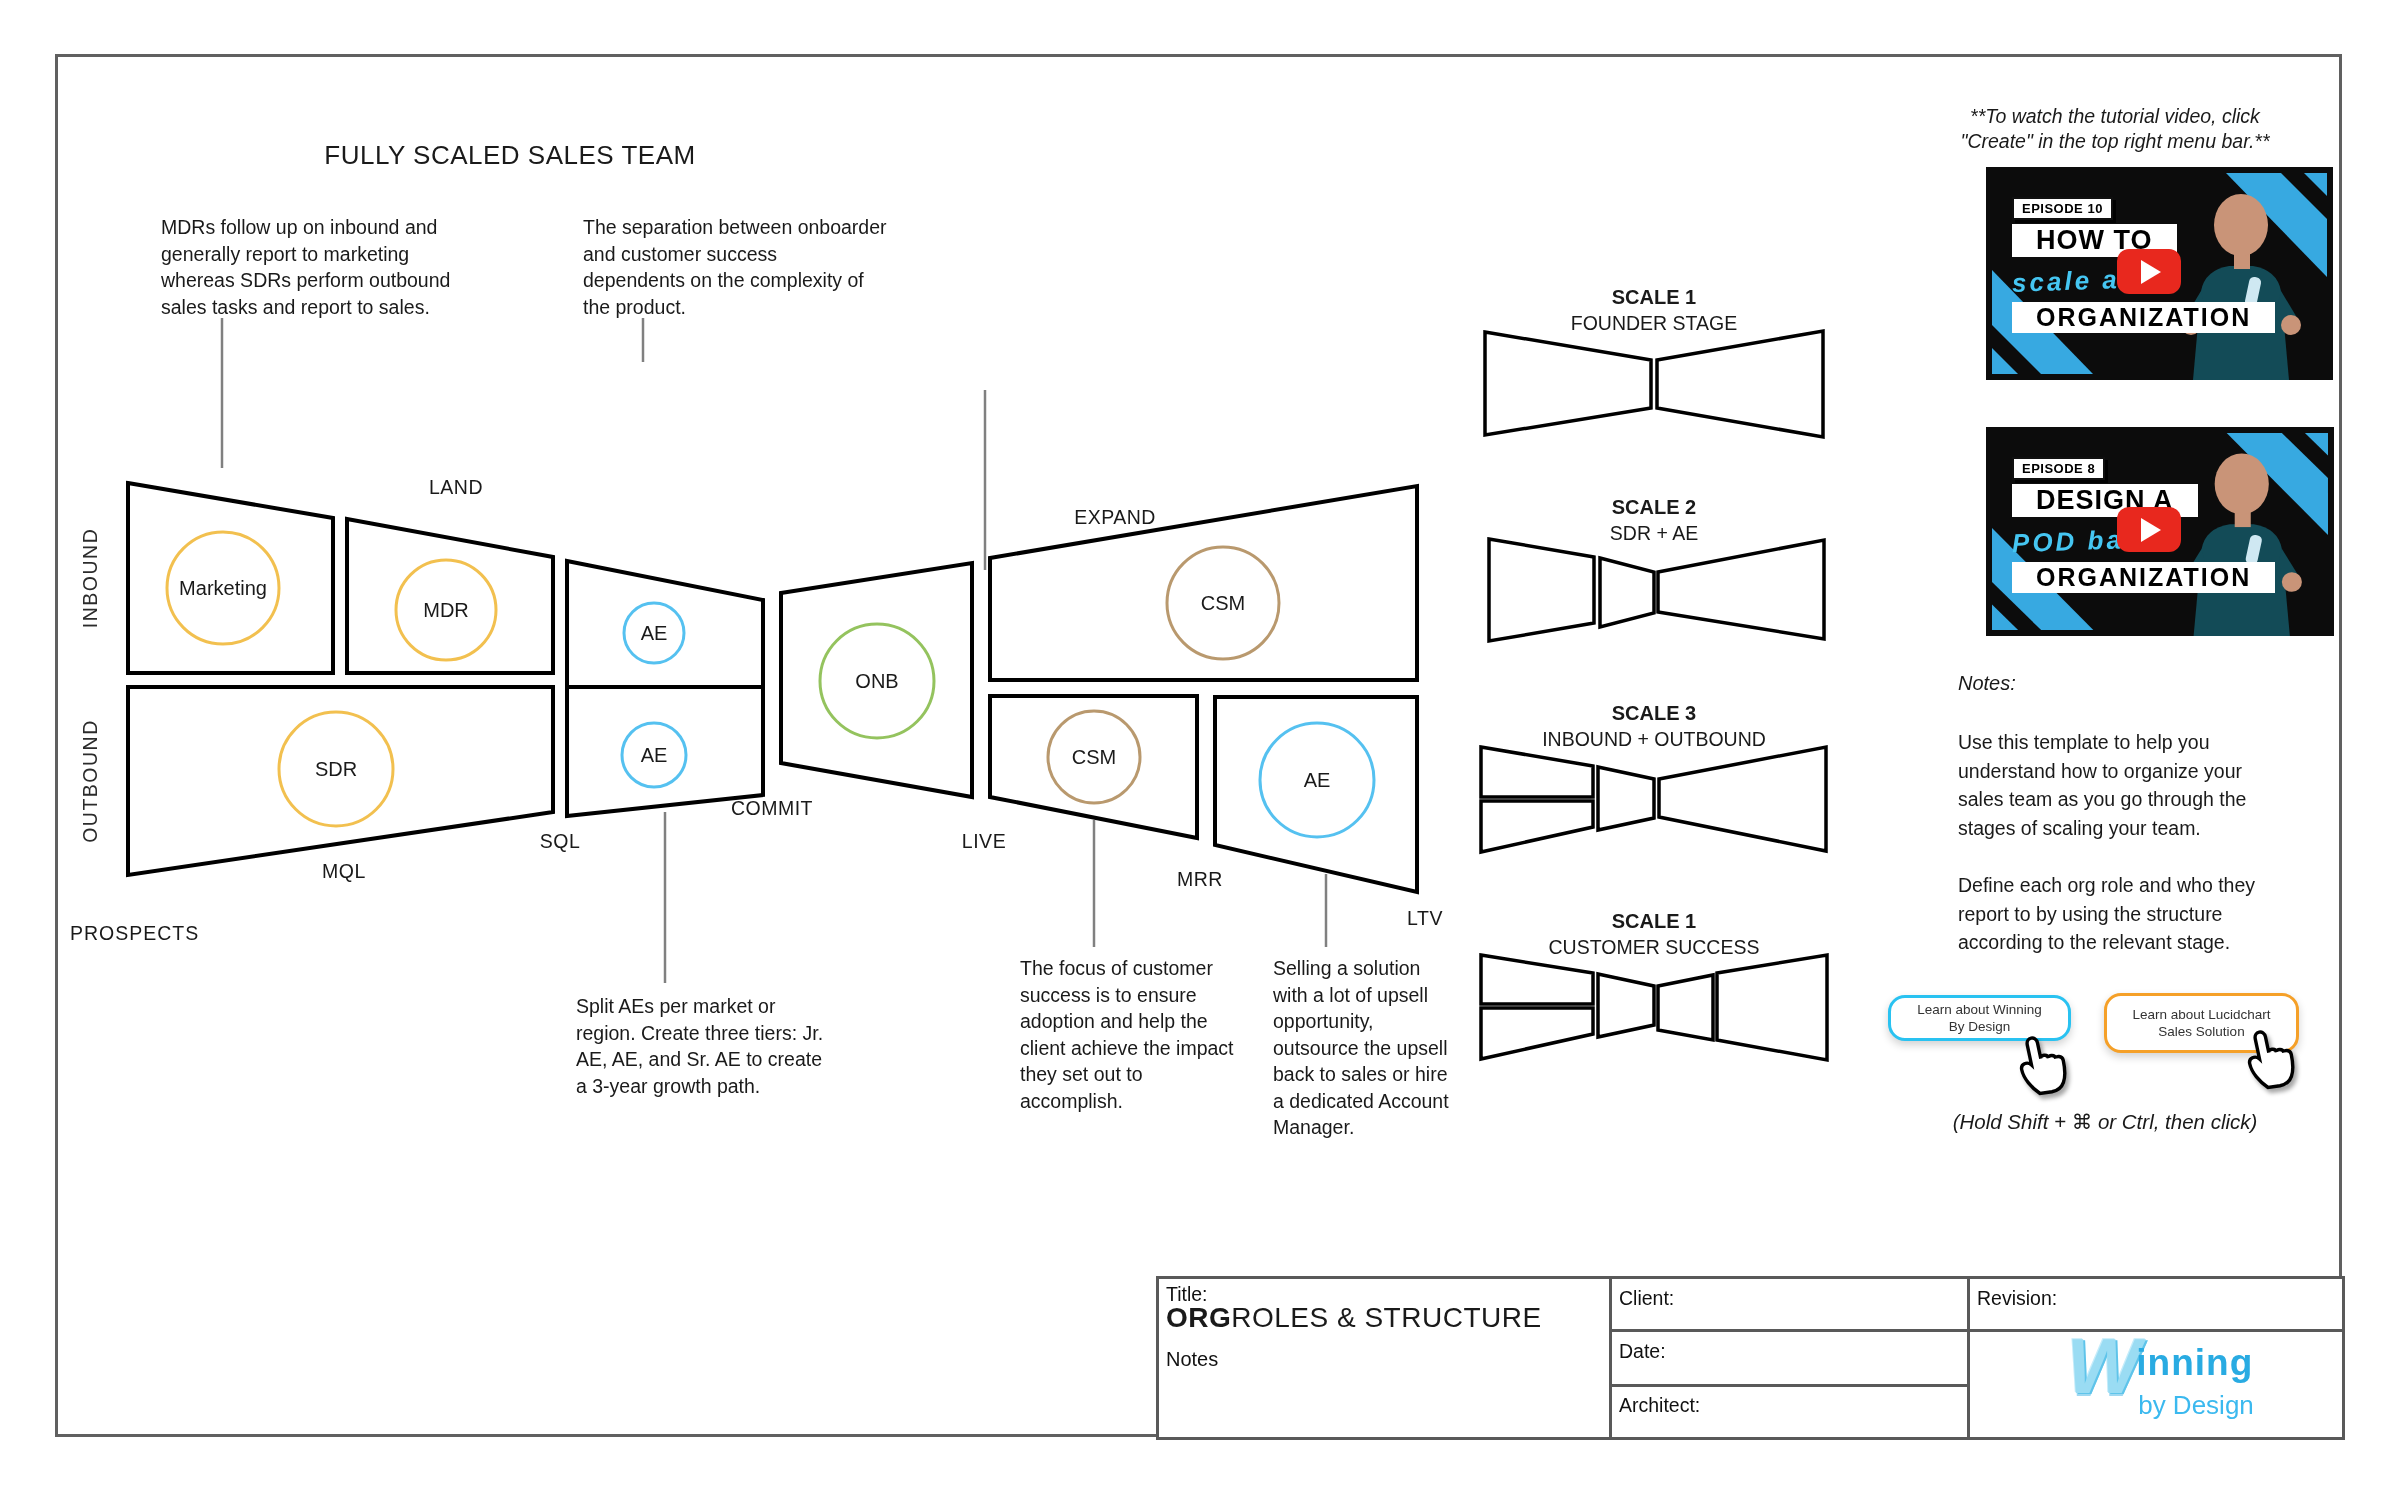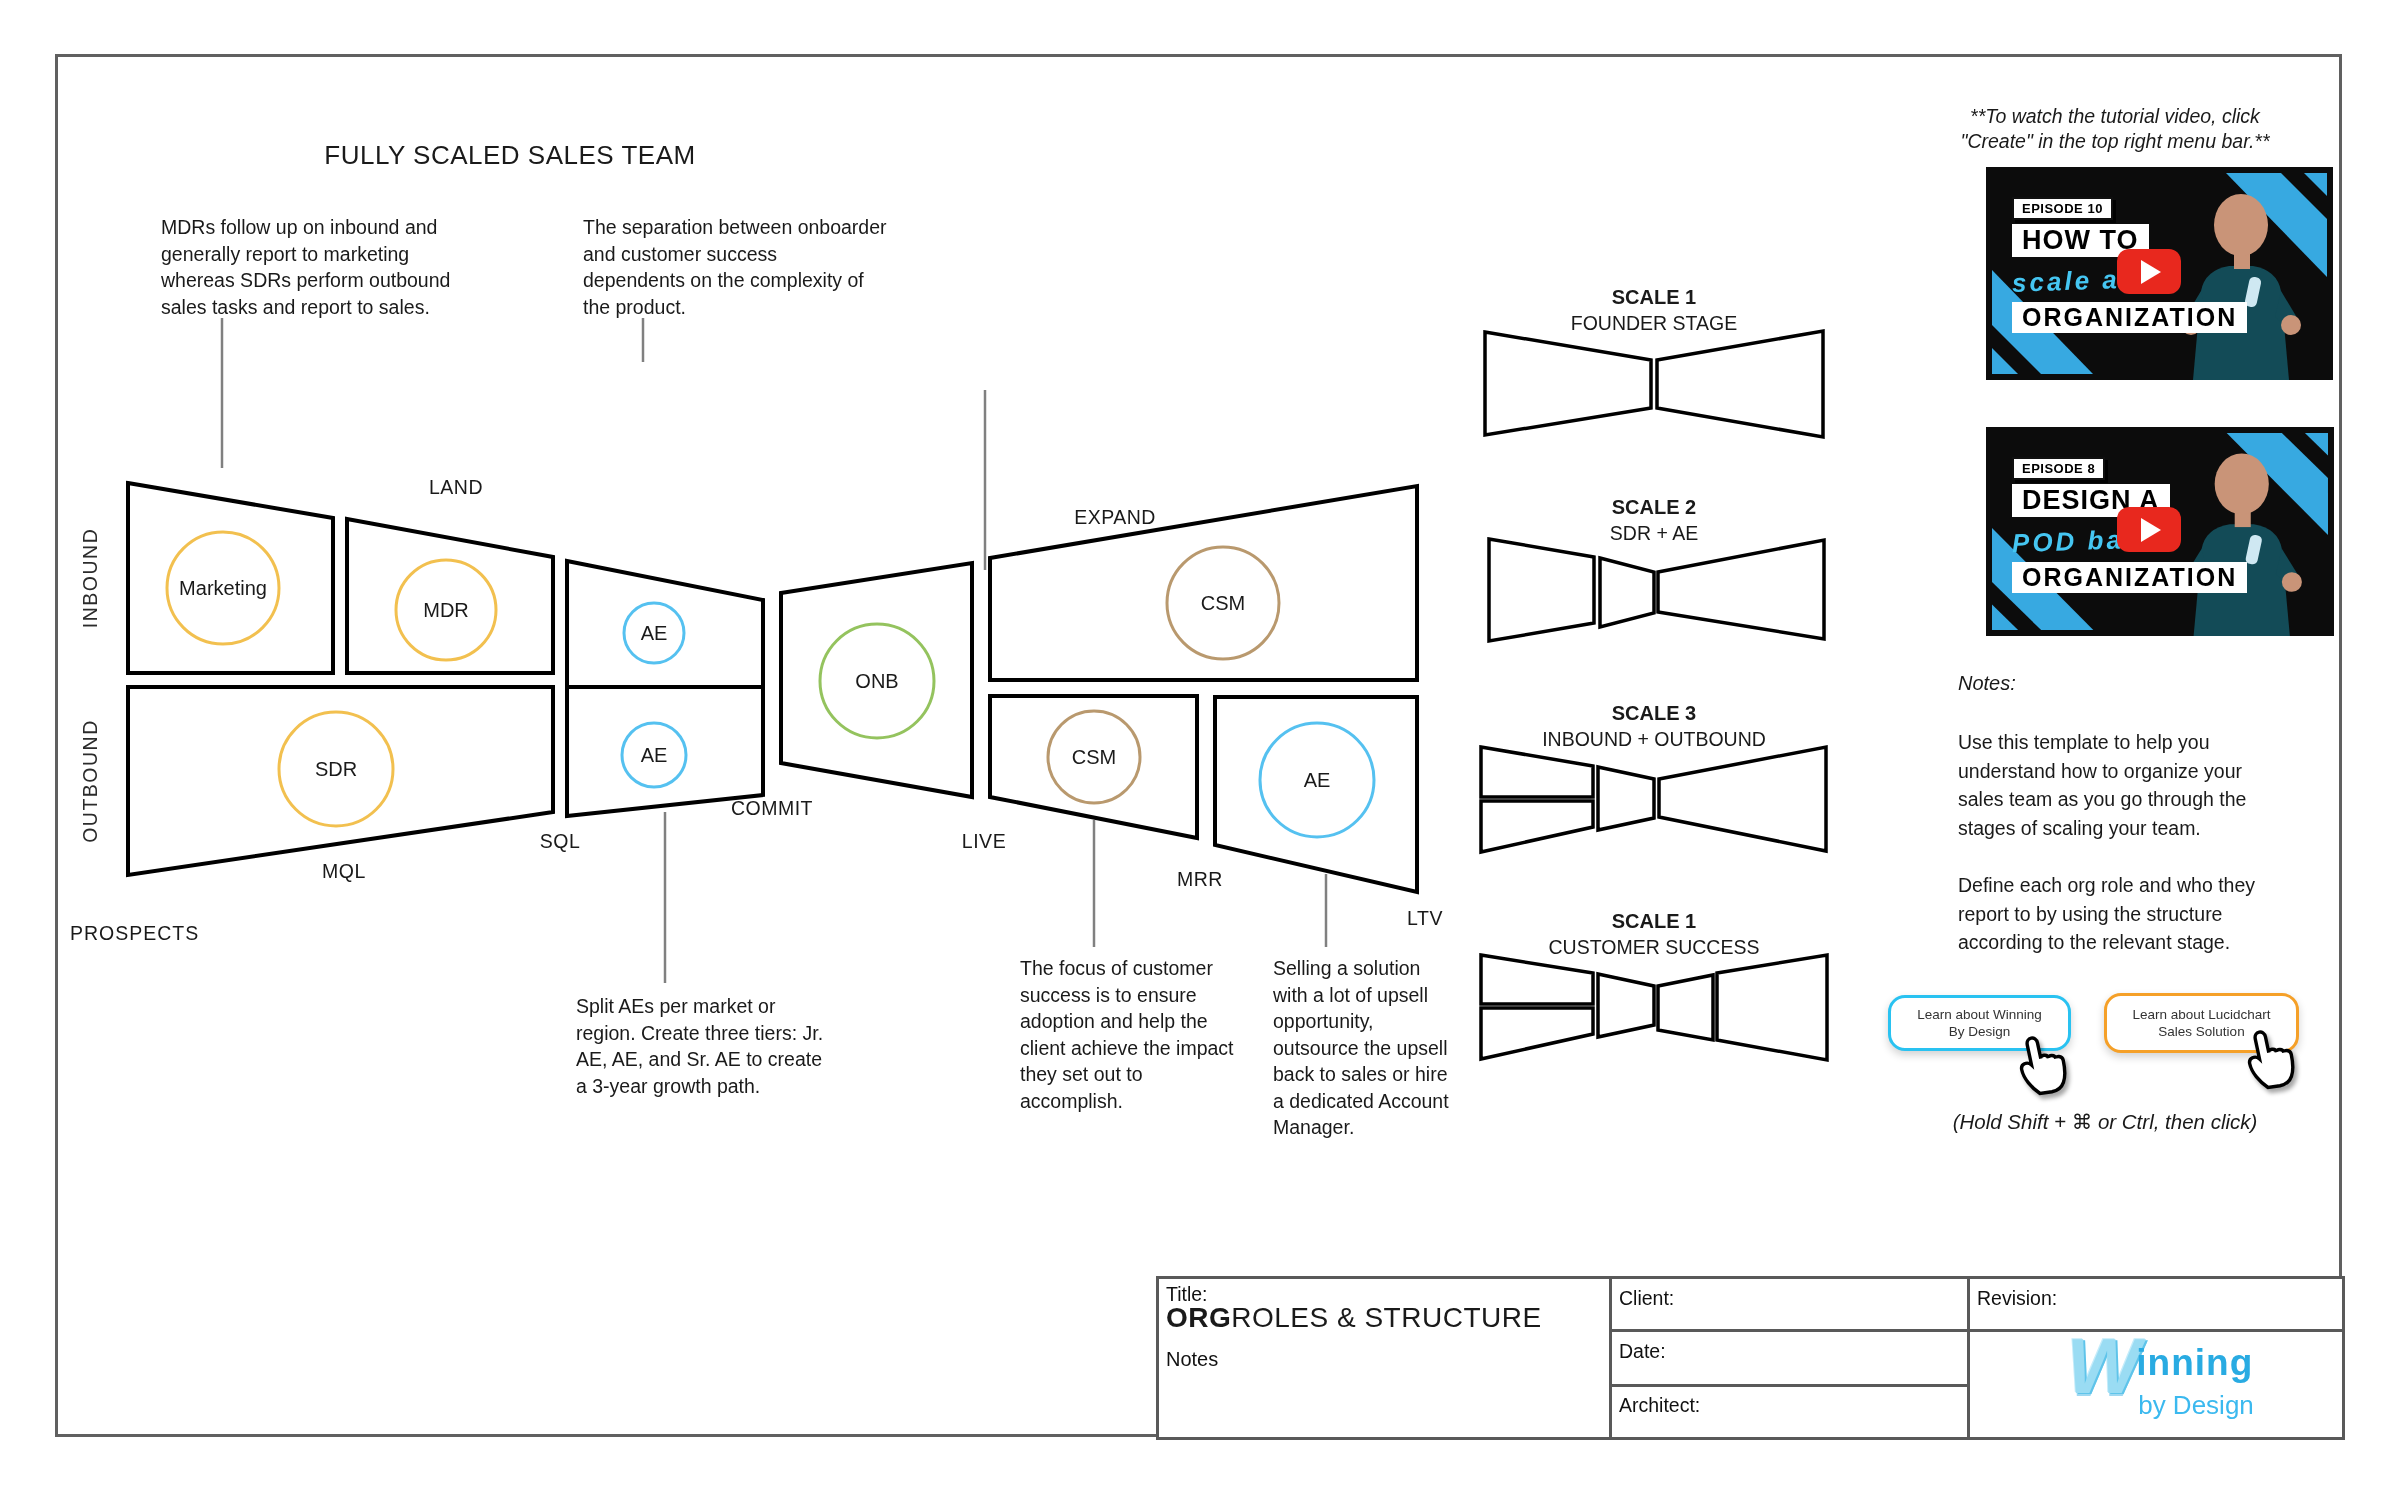--- a/index.html
+++ b/index.html
@@ -17,21 +17,21 @@
   .h-title{position:absolute;left:270px;width:480px;text-align:center;font-size:27px;font-weight:bold;letter-spacing:.5px;}
   .h-sub{position:absolute;left:270px;width:480px;text-align:center;font-size:26px;letter-spacing:.5px;}
   .scale-lbl{position:absolute;left:1454px;width:400px;text-align:center;}
   .scale-lbl .st{font-size:20px;font-weight:bold;}
   .scale-lbl .ss{font-size:19.5px;margin-top:3px;}
   
   .video{position:absolute;background:#0c0c0c;overflow:hidden;margin-left:33px;}
   .video svg{position:absolute;left:0;top:0;width:100%;height:100%;}
   .vtxt{position:absolute;left:26px;}
   .ep{background:#fff;color:#000;font-size:13px;font-weight:bold;padding:2px 8px;border:2px solid #101010;box-shadow:3px 3px 0 rgba(0,0,0,.85);display:inline-block;letter-spacing:.5px;}
-  .kicker,.orgline{background:#fff;color:#000;font-weight:800;padding:1px 10px;display:inline-block;}
+  .kicker,.orgline{background:#fff;color:#000;font-weight:800;padding:1px 24px;display:inline-block;}
   .kicker{font-size:27px;letter-spacing:1px;}
   .orgline{font-size:25px;letter-spacing:2px;}
   .script{color:#45c6f2;font-size:26px;font-style:italic;font-weight:bold;letter-spacing:3px;transform:rotate(-2deg);display:inline-block;}
   .play{position:absolute;width:64px;height:45px;background:#e8281e;border-radius:12px;display:flex;align-items:center;justify-content:center;}
   .play-tri{width:0;height:0;border-left:20px solid #fff;border-top:12px solid transparent;border-bottom:12px solid transparent;margin-left:4px;}
   
   .tut{position:absolute;left:1905px;top:104px;width:420px;text-align:center;font-style:italic;font-size:19.5px;line-height:25px;white-space:pre-line;}
   .notes-lbl{position:absolute;left:1958px;top:672px;font-style:italic;font-size:20px;}
   .notes-p{position:absolute;left:1958px;font-size:19.5px;line-height:28.5px;white-space:pre-line;}
   .linkbtn{position:absolute;background:#fff;border-radius:17px;display:flex;align-items:center;justify-content:center;text-align:center;font-size:13.5px;line-height:17px;color:#333;box-shadow:0 4px 8px rgba(0,0,0,.18);box-sizing:border-box;white-space:pre-line;}
@@ -242,21 +242,21 @@
 
   <div class="notes-lbl">Notes:</div>
   <div class="notes-p" style="top:728px">Use this template to help you
 understand how to organize your
 sales team as you go through the
 stages of scaling your team.</div>
   <div class="notes-p" style="top:871px">Define each org role and who they
 report to by using the structure
 according to the relevant stage.</div>
 
-  <div class="linkbtn" style="left:1888px;top:995px;width:183px;height:56px;border:3px solid #29C2F1">Learn about Winning
+  <div class="linkbtn" style="left:1888px;top:995px;width:183px;height:46px;border:3px solid #29C2F1">Learn about Winning
 By Design</div>
   <div class="linkbtn" style="left:2104px;top:993px;width:195px;height:60px;border:3px solid #F5A028">Learn about Lucidchart
 Sales Solution</div>
 
   <svg class="hand" style="left:2016px;top:1032px" width="58" height="64" viewBox="0 0 29 32">
     <g transform="rotate(-12 14 16)">
       <path d="M9 30 C5.5 26.5 2.5 21 2.5 16.5 C2.5 13.5 6 12.8 7.8 15.2 L7.8 5 C7.8 1 13 1 13 5 L13 13 C13 11.2 16.8 11.2 16.8 13.6 C16.8 12 20.4 12.2 20.4 14.6 C20.4 13.2 23.8 13.6 23.8 16.2 C23.8 20 23.2 24.4 21.6 27 C20.4 29 18 30.4 15 30.4 Z" fill="#fff" stroke="#000" stroke-width="1.7"></path>
     </g>
   </svg>
   <svg class="hand" style="left:2244px;top:1026px" width="58" height="64" viewBox="0 0 29 32">

